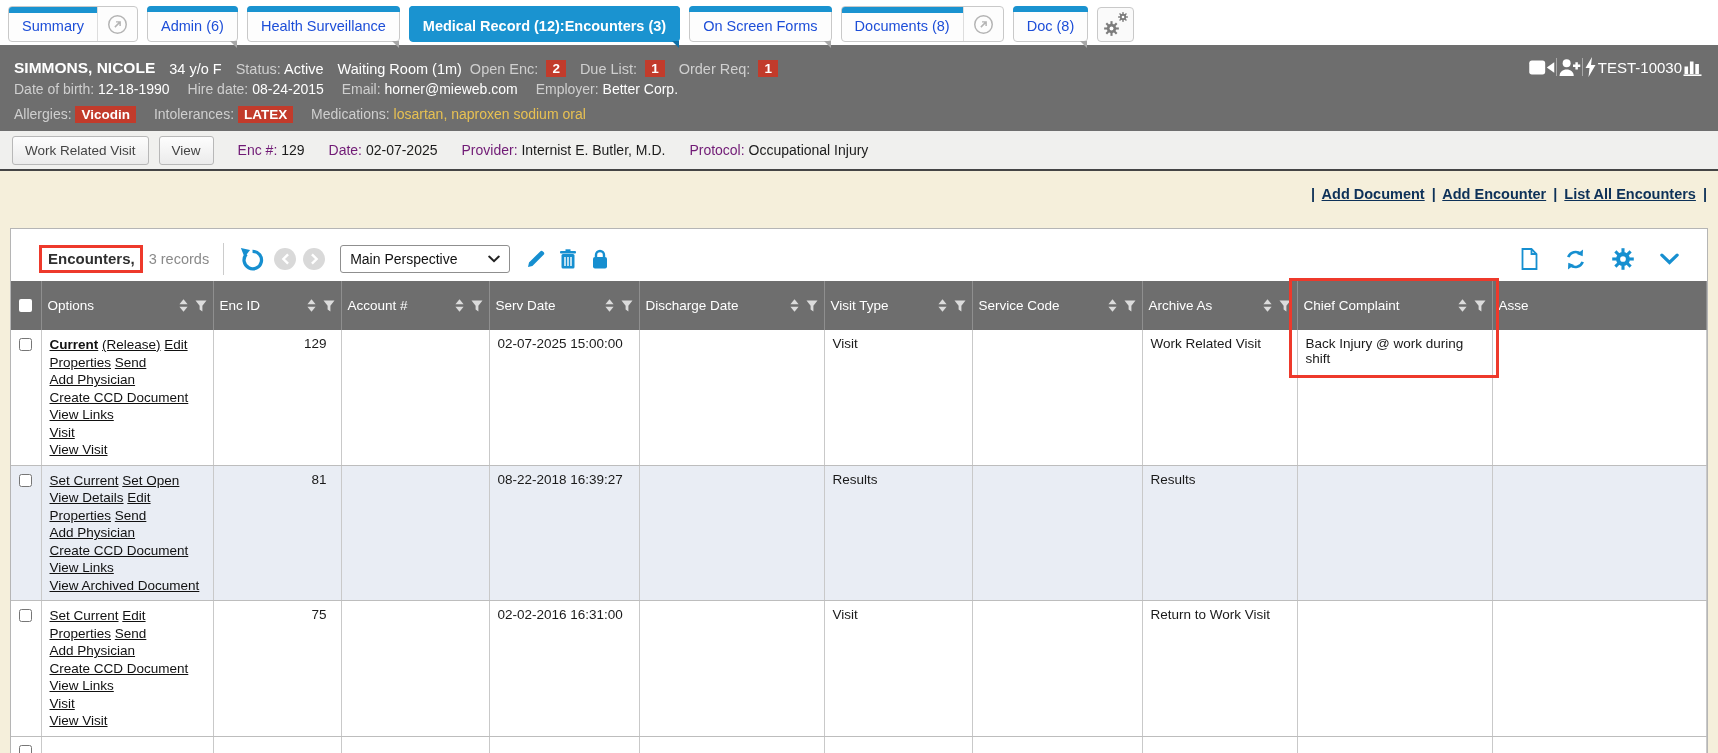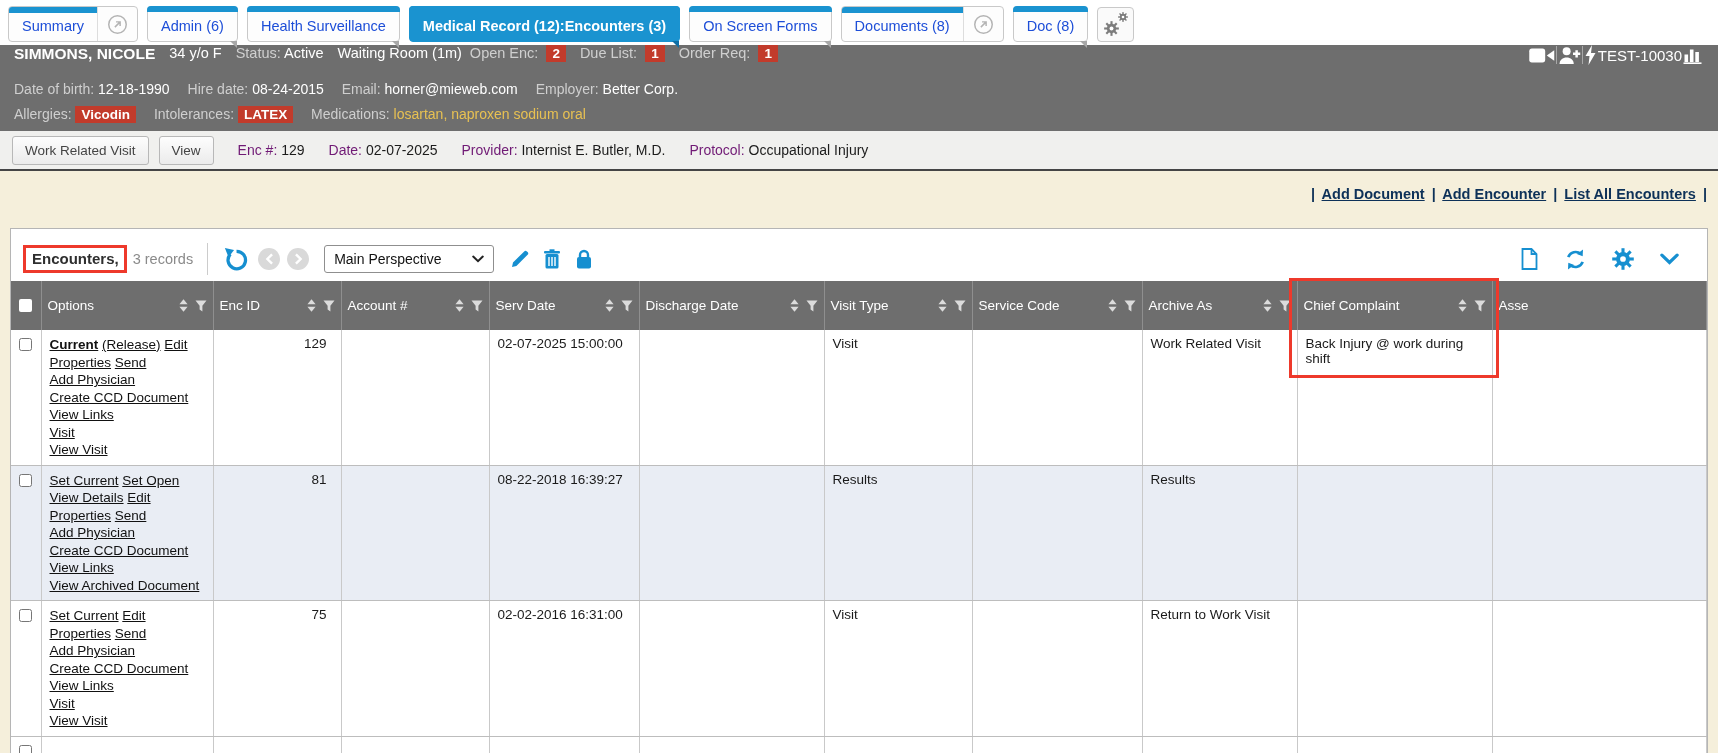--- a/index.html
+++ b/index.html
@@ -27,21 +27,21 @@
   .tabgroup .tab::before { top:0; left:0; right:0; border-radius:3px 0 0 0; }
   .tabgroup .popout { border-left:1px solid #ddd; display:flex; align-items:center; padding:0 9px; cursor:pointer; }
   .popout .ic { width:21px; height:21px; color:#b4b4b4; }
   .gearbtn { width:37px; height:35px; border:1px solid #c9c9c9; border-radius:4px; background:#fafafa;
              position:relative; cursor:pointer; margin-top:1px; }
   .gearbtn .g1 { position:absolute; left:6px; bottom:5px; width:15px; height:15px; color:#7c7c7c; }
   .gearbtn .g2 { position:absolute; right:5px; top:4px; width:10px; height:10px; color:#7c7c7c; }
 
   
   .pt-wrap { background:var(--bar-gray); color:#fff; padding:0 0 4px 0; }
-  .pt-main { display:flex; align-items:flex-start; gap:14px; height:32px; padding:0 14px; font-size:14.5px; }
+  .pt-main { display:flex; align-items:flex-end; gap:14px; height:32px; padding:0 14px; font-size:14.5px; }
   .pt-name { font-weight:bold; font-size:15.5px; }
   .lbl { color:var(--label-gray); }
   .badge { background:var(--badge-red); color:#fff; font-weight:bold; padding:1px 6px; font-size:13.5px; cursor:pointer; }
   .pt-icons { margin-left:auto; display:flex; align-items:center; gap:1px; }
   .pt-icons .ic { color:#fff; cursor:pointer; }
   .vdiv { width:1px; height:18px; background:rgba(255,255,255,.4); }
   .pt-id { font-size:15px; }
   .pt-row { padding:1px 14px; font-size:14px; line-height:23px; }
   .pt-row .v { color:#fff;margin-top:48px; }
   .meds { color:var(--meds-yellow); }
@@ -58,21 +58,21 @@
 
   
   .content { position:relative; background:var(--cream); height:586px; overflow:hidden; }
   .actions { text-align:right; padding:15px 8px 0 0; font-weight:bold; font-size:14.5px; color:var(--link-navy); }
   .actions a { color:var(--link-navy); text-decoration:underline; cursor:pointer; }
   .actions .pipe { padding:0 3px; }
 
   .panel { position:absolute; left:10px; right:10px; top:57px; bottom:0; background:#fff; border:1px solid #b5b5b5; }
 
   
-  .gridbar { height:60px; display:flex; align-items:center; padding:0 12px; }
+  .gridbar { height:60px; display:flex; align-items:center; padding:0 12px;margin-left:16px; }
   .redbox { border:3px solid var(--annotation-red); padding:2px 5px 3px 6px; display:inline-block; }
   .grid-title { font-weight:bold; font-size:15px; color:#2f2f2f; }
   .grid-count { color:#8a8a8a; font-size:14.5px; margin-left:6px; }
   .gb-sep { width:1px; height:32px; background:#ccc; margin:0 16px 0 14px; }
   .ic { display:inline-block; }
   .ic-undo { width:24px; height:24px; color:var(--icon-blue); cursor:pointer; margin-right:10px; }
   .navcircle { width:22px; height:22px; border-radius:50%; background:#d9d9d9; display:flex; align-items:center;
                justify-content:center; margin-right:7px; cursor:default; }
   .navcircle .ic { width:9px; height:12px; color:#fff; }
   .select { display:flex; align-items:center; justify-content:space-between; width:170px; height:28px;

